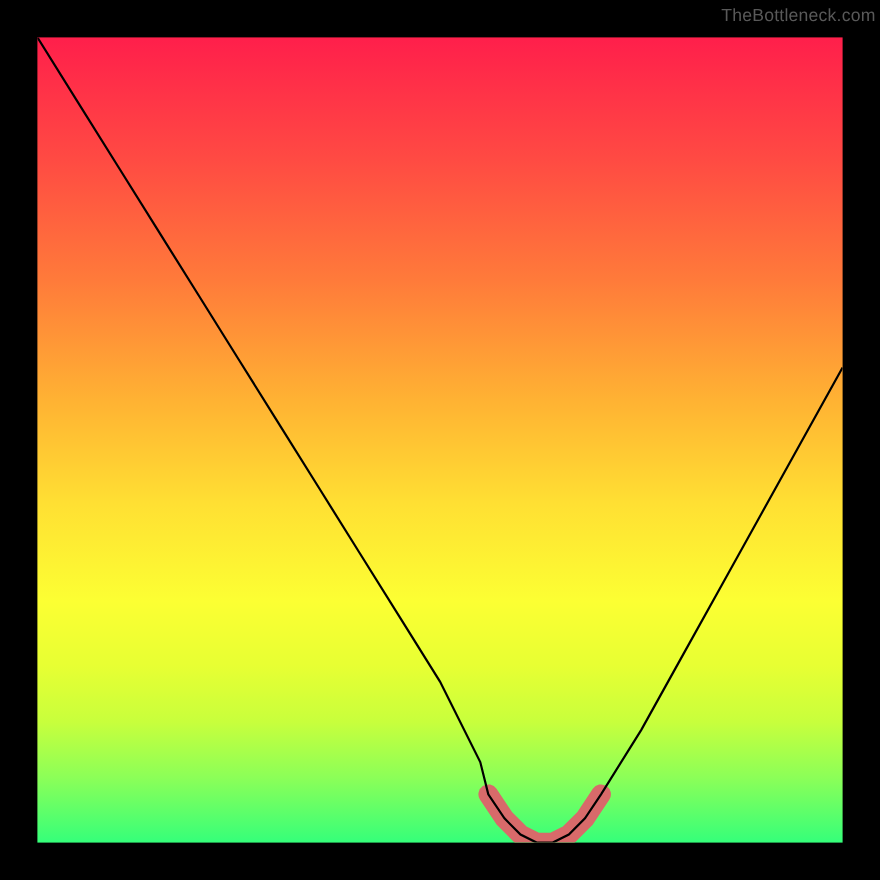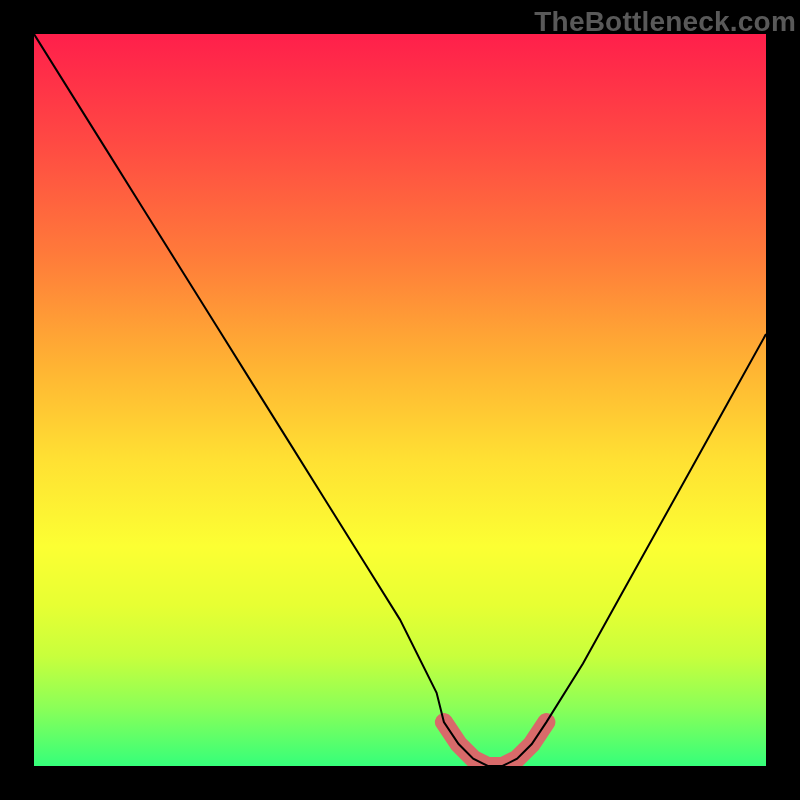--- a/index.html
+++ b/index.html
@@ -34,22 +34,22 @@
       #c8ff3c 85%,
       #8bff58 92%,
       #35ff7a 100%);
     overflow: hidden;
   }
   .watermark {
     position: absolute;
     top: 6px;
     right: 4px;
     font-family: Arial, Helvetica, sans-serif;
-    font-weight: 700;
-    font-size: 28px;
+    font-weight: 400;
+    font-size: 16px;
     letter-spacing: 0.2px;
     color: #595959;
     user-select: none;
   }
   svg.curve {
     position: absolute;
     left: 0; top: 0;
     width: 732px;
     height: 732px;
     overflow: visible;

